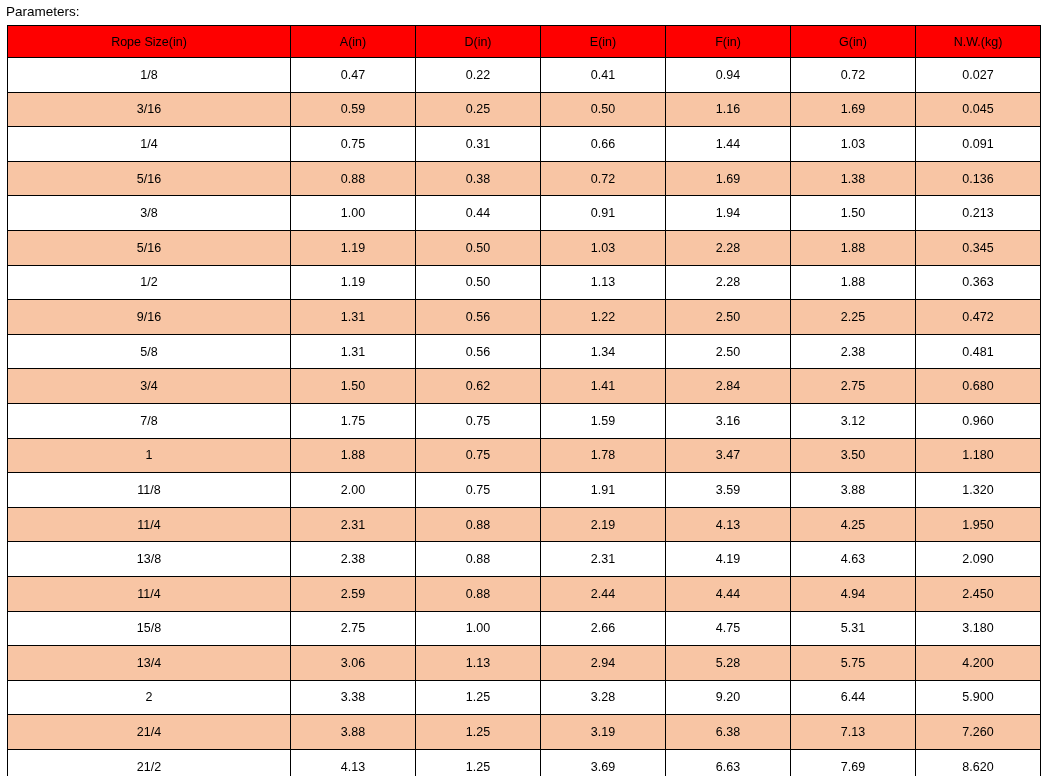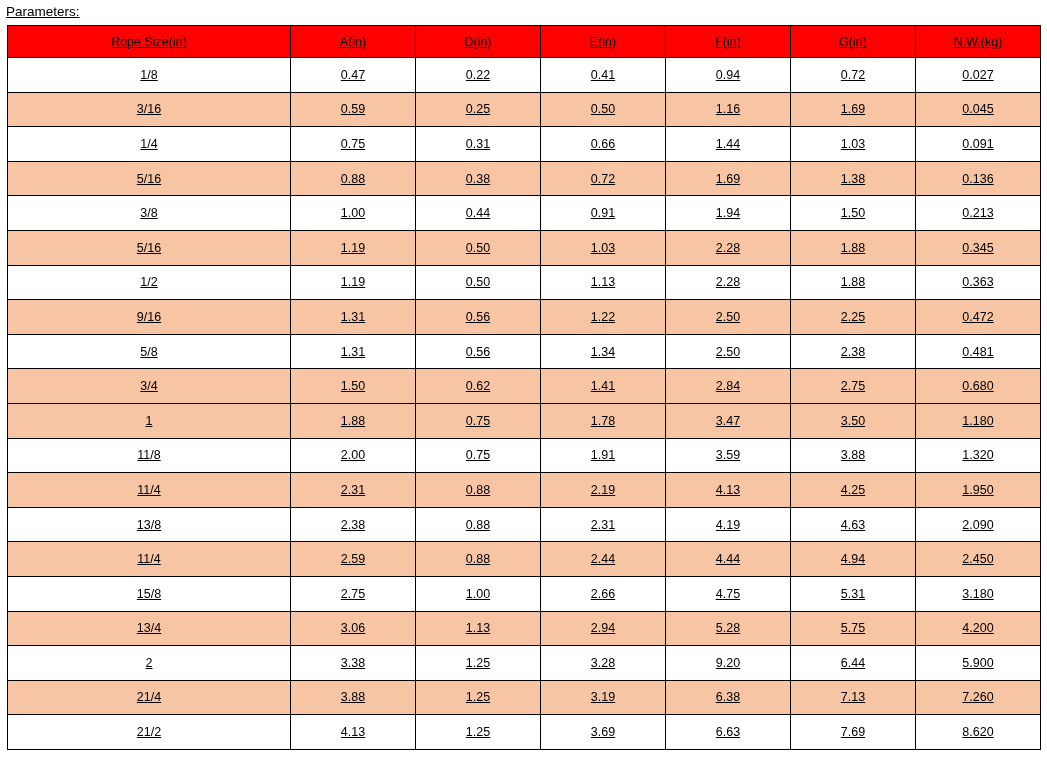--- a/index.html
+++ b/index.html
@@ -12,21 +12,20 @@
     height: 776px;
     font-family: "Liberation Sans", sans-serif;
     color: #000000;
     overflow: hidden;
   }
   .page {
     position: relative;
     width: 1047px;
     height: 776px;
     box-sizing: border-box;
-    text-decoration: underline;
   }
   .caption {
     font-size: 13.5px;
     line-height: 16px;
     padding: 4px 0 5px 6px;
     color: #000;
   }
   .table-wrap {
     padding: 0 7px 0 7px;
     box-sizing: border-box;
@@ -181,20 +180,29 @@
           </tr>
           <tr class="even">
             <td>3/4</td>
             <td>1.50</td>
             <td>0.62</td>
             <td>1.41</td>
             <td>2.84</td>
             <td>2.75</td>
             <td>0.680</td>
           </tr>
+          <tr class="odd">
+            <td>7/8</td>
+            <td>1.75</td>
+            <td>0.75</td>
+            <td>1.59</td>
+            <td>3.16</td>
+            <td>3.12</td>
+            <td>0.960</td>
+          </tr>
           <tr class="even">
             <td>1</td>
             <td>1.88</td>
             <td>0.75</td>
             <td>1.78</td>
             <td>3.47</td>
             <td>3.50</td>
             <td>1.180</td>
           </tr>
           <tr class="odd">

